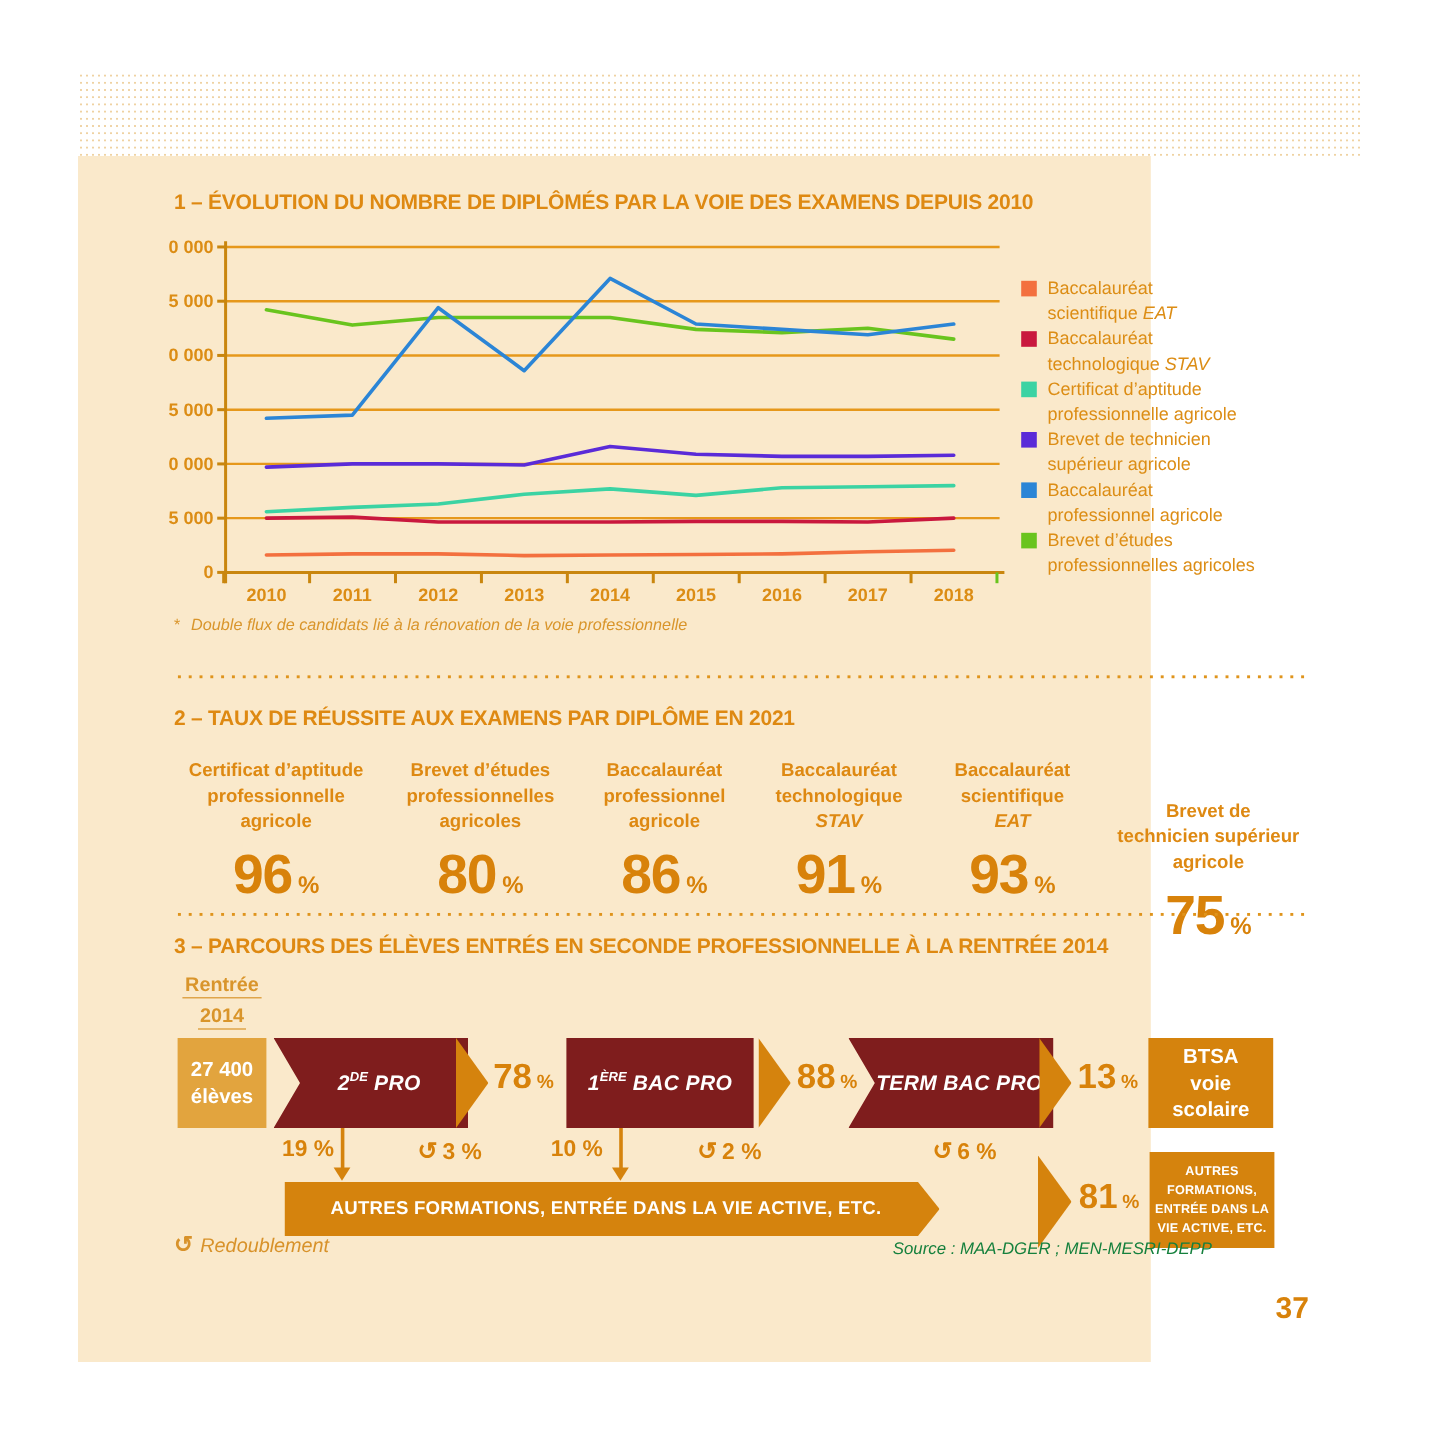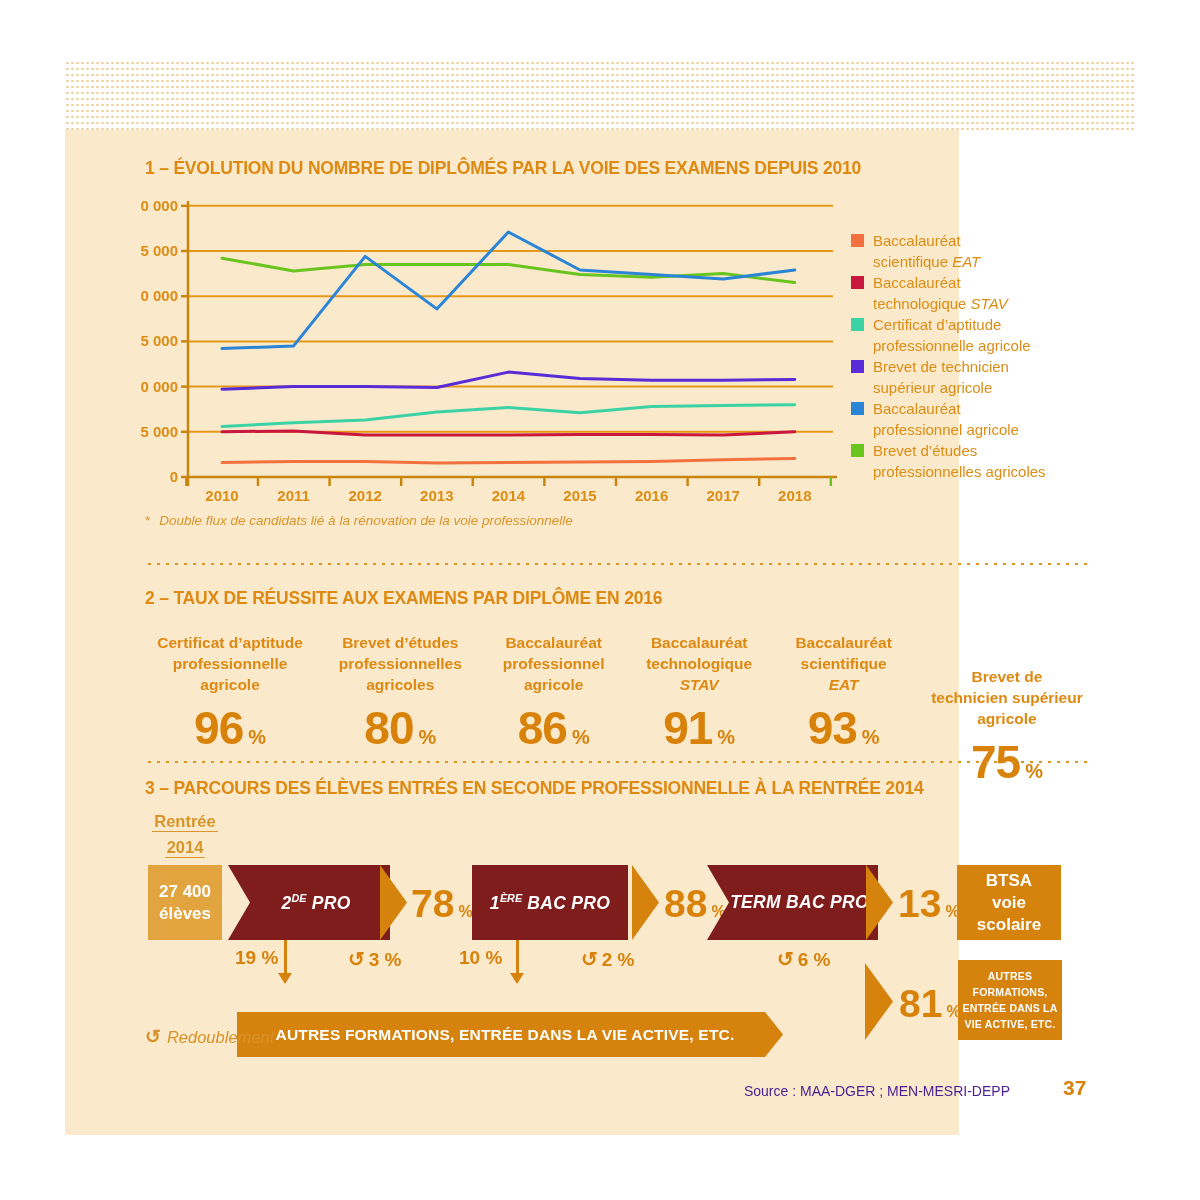--- a/index.html
+++ b/index.html
@@ -59,44 +59,44 @@
   .notch{clip-path:polygon(0 0,100% 0,100% 100%,0 100%,22px 50%);padding-left:14px;}
   #chev-1{left:163px;width:148px;}
   #chev-2{left:407px;width:156px;}
   #chev-3{left:642px;width:157px;}
   .tri{position:absolute;top:735px;width:27px;height:75px;background:#d5830d;
        clip-path:polygon(0 0,100% 50%,0 100%);}
   #tri-1{left:315px;} #tri-2{left:567px;} #tri-3{left:801px;}
   #tri-81{position:absolute;left:800px;top:833px;width:28px;height:77px;background:#d5830d;
        clip-path:polygon(0 0,100% 50%,0 100%);}
   .bigpct{position:absolute;color:#d8820a;white-space:nowrap;}
-  .bigpct .n{font-weight:bold;font-size:39px;}
+  .bigpct .n{font-weight:bold;font-size:29px;}
   .bigpct .u{font-weight:bold;font-size:16px;margin-left:4px;}
   #pct-78{left:346px;top:752px;} #pct-88{left:599px;top:752px;}
   #pct-13{left:833px;top:752px;} #pct-81{left:834px;top:852px;}
   .smallpct{position:absolute;color:#d8820a;font-weight:bold;font-size:19px;white-space:nowrap;}
   #lbl-19{left:170px;top:817px;} #lbl-10{left:394px;top:817px;}
   .repeat{position:absolute;color:#d8820a;font-weight:bold;font-size:19px;white-space:nowrap;}
   .repeat .ric{font-size:20px;margin-right:4px;}
   #rep-1{left:283px;top:817px;} #rep-2{left:516px;top:817px;} #rep-3{left:712px;top:817px;}
   .varrow-line{position:absolute;width:3px;height:34px;background:#d5830d;}
   .varrow-head{position:absolute;width:0;height:0;border-left:7px solid rgba(0,0,0,0);
                border-right:7px solid rgba(0,0,0,0);border-top:11px solid #d5830d;}
   #btsa-box{left:892px;top:735px;width:104px;height:75px;font-size:17px;line-height:22px;}
-  #banner{position:absolute;left:172px;top:882px;width:546px;height:45px;background:#d5830d;
+  #banner{position:absolute;left:172px;top:855px;width:546px;height:45px;background:#d5830d;
           clip-path:polygon(0 0,528px 0,100% 50%,528px 100%,0 100%);
           display:flex;align-items:center;justify-content:center;color:#fff;font-weight:bold;
           font-size:15.5px;letter-spacing:0.2px;padding-right:10px;box-sizing:border-box;}
   #other-box{left:893px;top:830px;width:104px;height:80px;font-size:10.5px;line-height:16px;letter-spacing:0.2px;}
   #redoub-legend{position:absolute;left:80px;top:895px;color:#d8922a;font-size:16.5px;}
   #redoub-legend .ric{font-weight:bold;font-size:19px;margin-right:6px;font-style:normal;}
   #redoub-legend .rtx{font-style:italic;}
 
-  .source{position:absolute;left:600px;top:953px;width:345px;text-align:right;font-size:14px;color:#4c1d95;}
-  .pagenum{position:absolute;left:998px;top:946px;font-weight:bold;font-size:21px;color:#d8820a;}
+  .source{position:absolute;left:600px;top:902px;width:345px;text-align:right;font-size:14px;color:#15803d;font-style:italic;}
+  .pagenum{position:absolute;left:998px;top:946px;font-weight:bold;font-size:25px;color:#d8820a;}
   sup{font-size:62%;vertical-align:super;letter-spacing:0;}
   i{font-style:italic;}
 </style>
 </head>
 <body>
 
 <div class="canvas">
   <div class="dot-band"></div>
 
   <div class="page">
@@ -176,21 +176,21 @@
           <span class="lg-swatch" style="background: rgb(105, 196, 30);"></span>
           <span class="lg-label">Brevet d’études<br>professionnelles agricoles</span>
         </div>
       </div>
     <div class="footnote">
       <span class="star">*</span><span>Double flux de candidats lié à la rénovation de la voie professionnelle</span>
     </div>
 
     <div class="dotsep" id="sep1"></div>
 
-    <div class="sec-title" id="s2-title">2 – TAUX DE RÉUSSITE AUX EXAMENS PAR DIPLÔME EN 2016</div>
+    <div class="sec-title" id="s2-title">2 – TAUX DE RÉUSSITE AUX EXAMENS PAR DIPLÔME EN 2021</div>
     <div id="stats">
         <div class="stat" style="width: 182px;">
           <div class="stat-label">Certificat d’aptitude<br>professionnelle<br>agricole</div>
           <div class="stat-value"><span class="stat-num">96</span><span class="stat-pct">%</span></div>
         </div>
         <div class="stat" style="width: 162px;">
           <div class="stat-label">Brevet d’études<br>professionnelles<br>agricoles</div>
           <div class="stat-value"><span class="stat-num">80</span><span class="stat-pct">%</span></div>
         </div>
         <div class="stat" style="width: 148px;">

